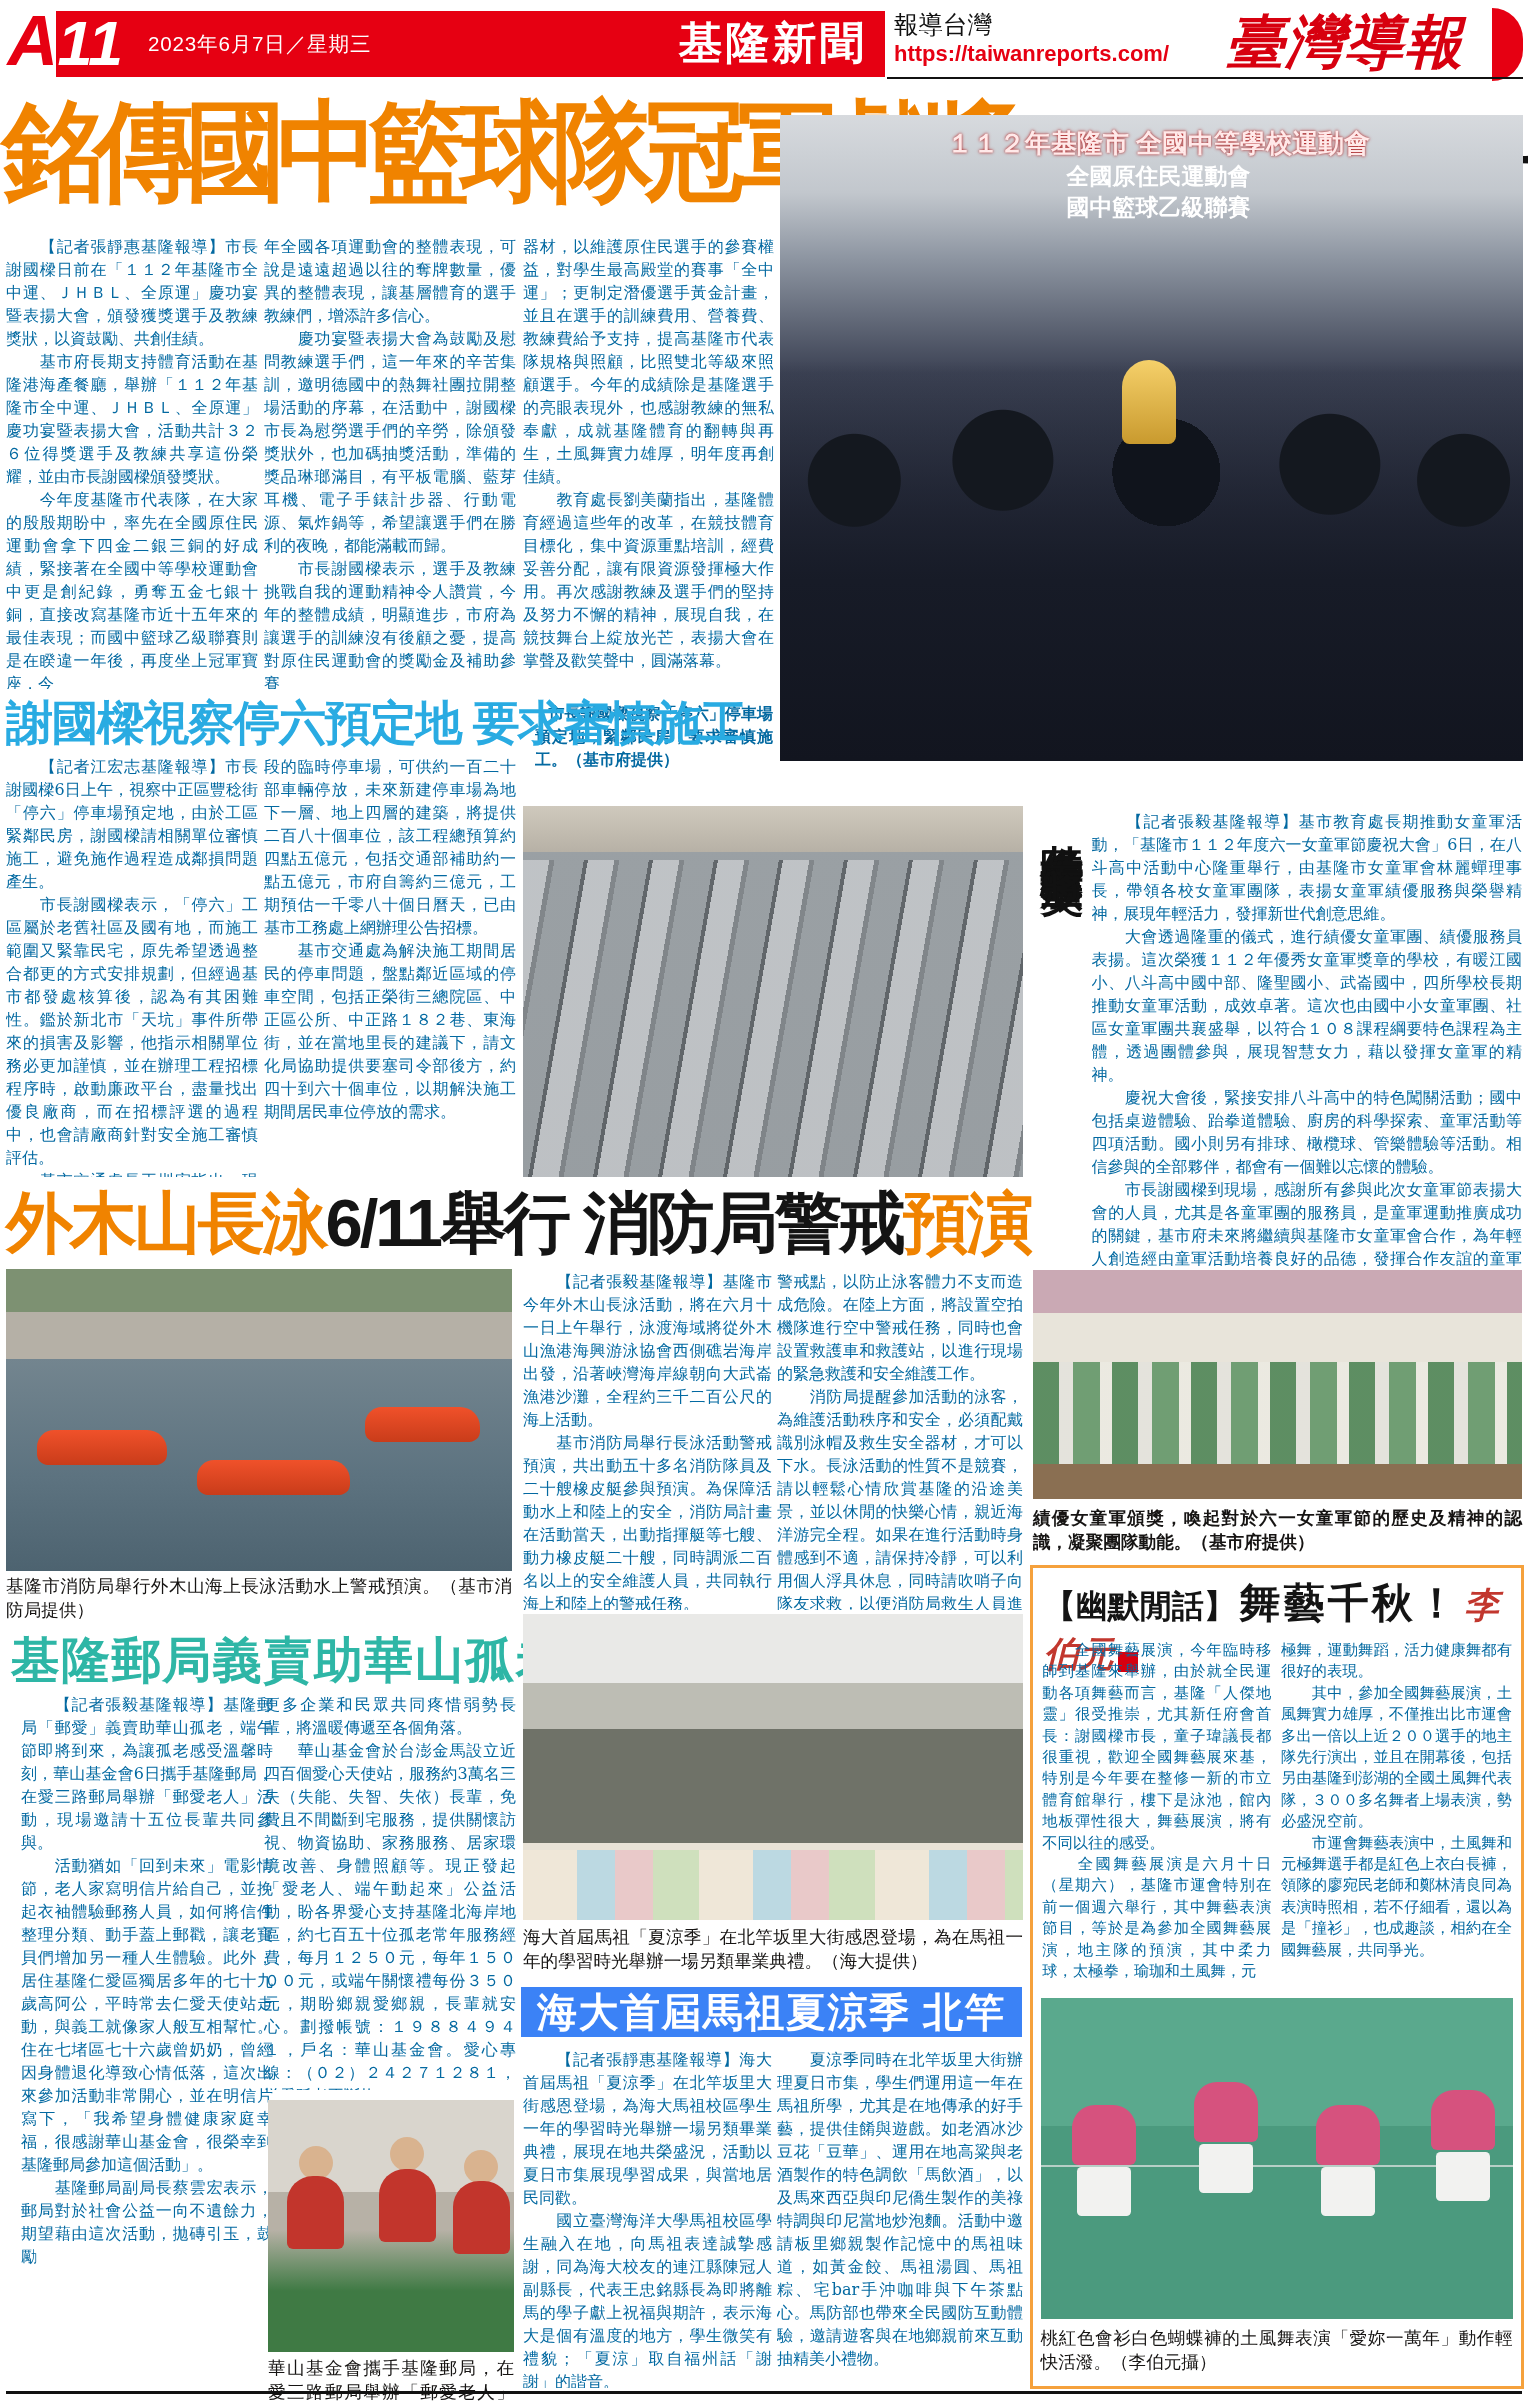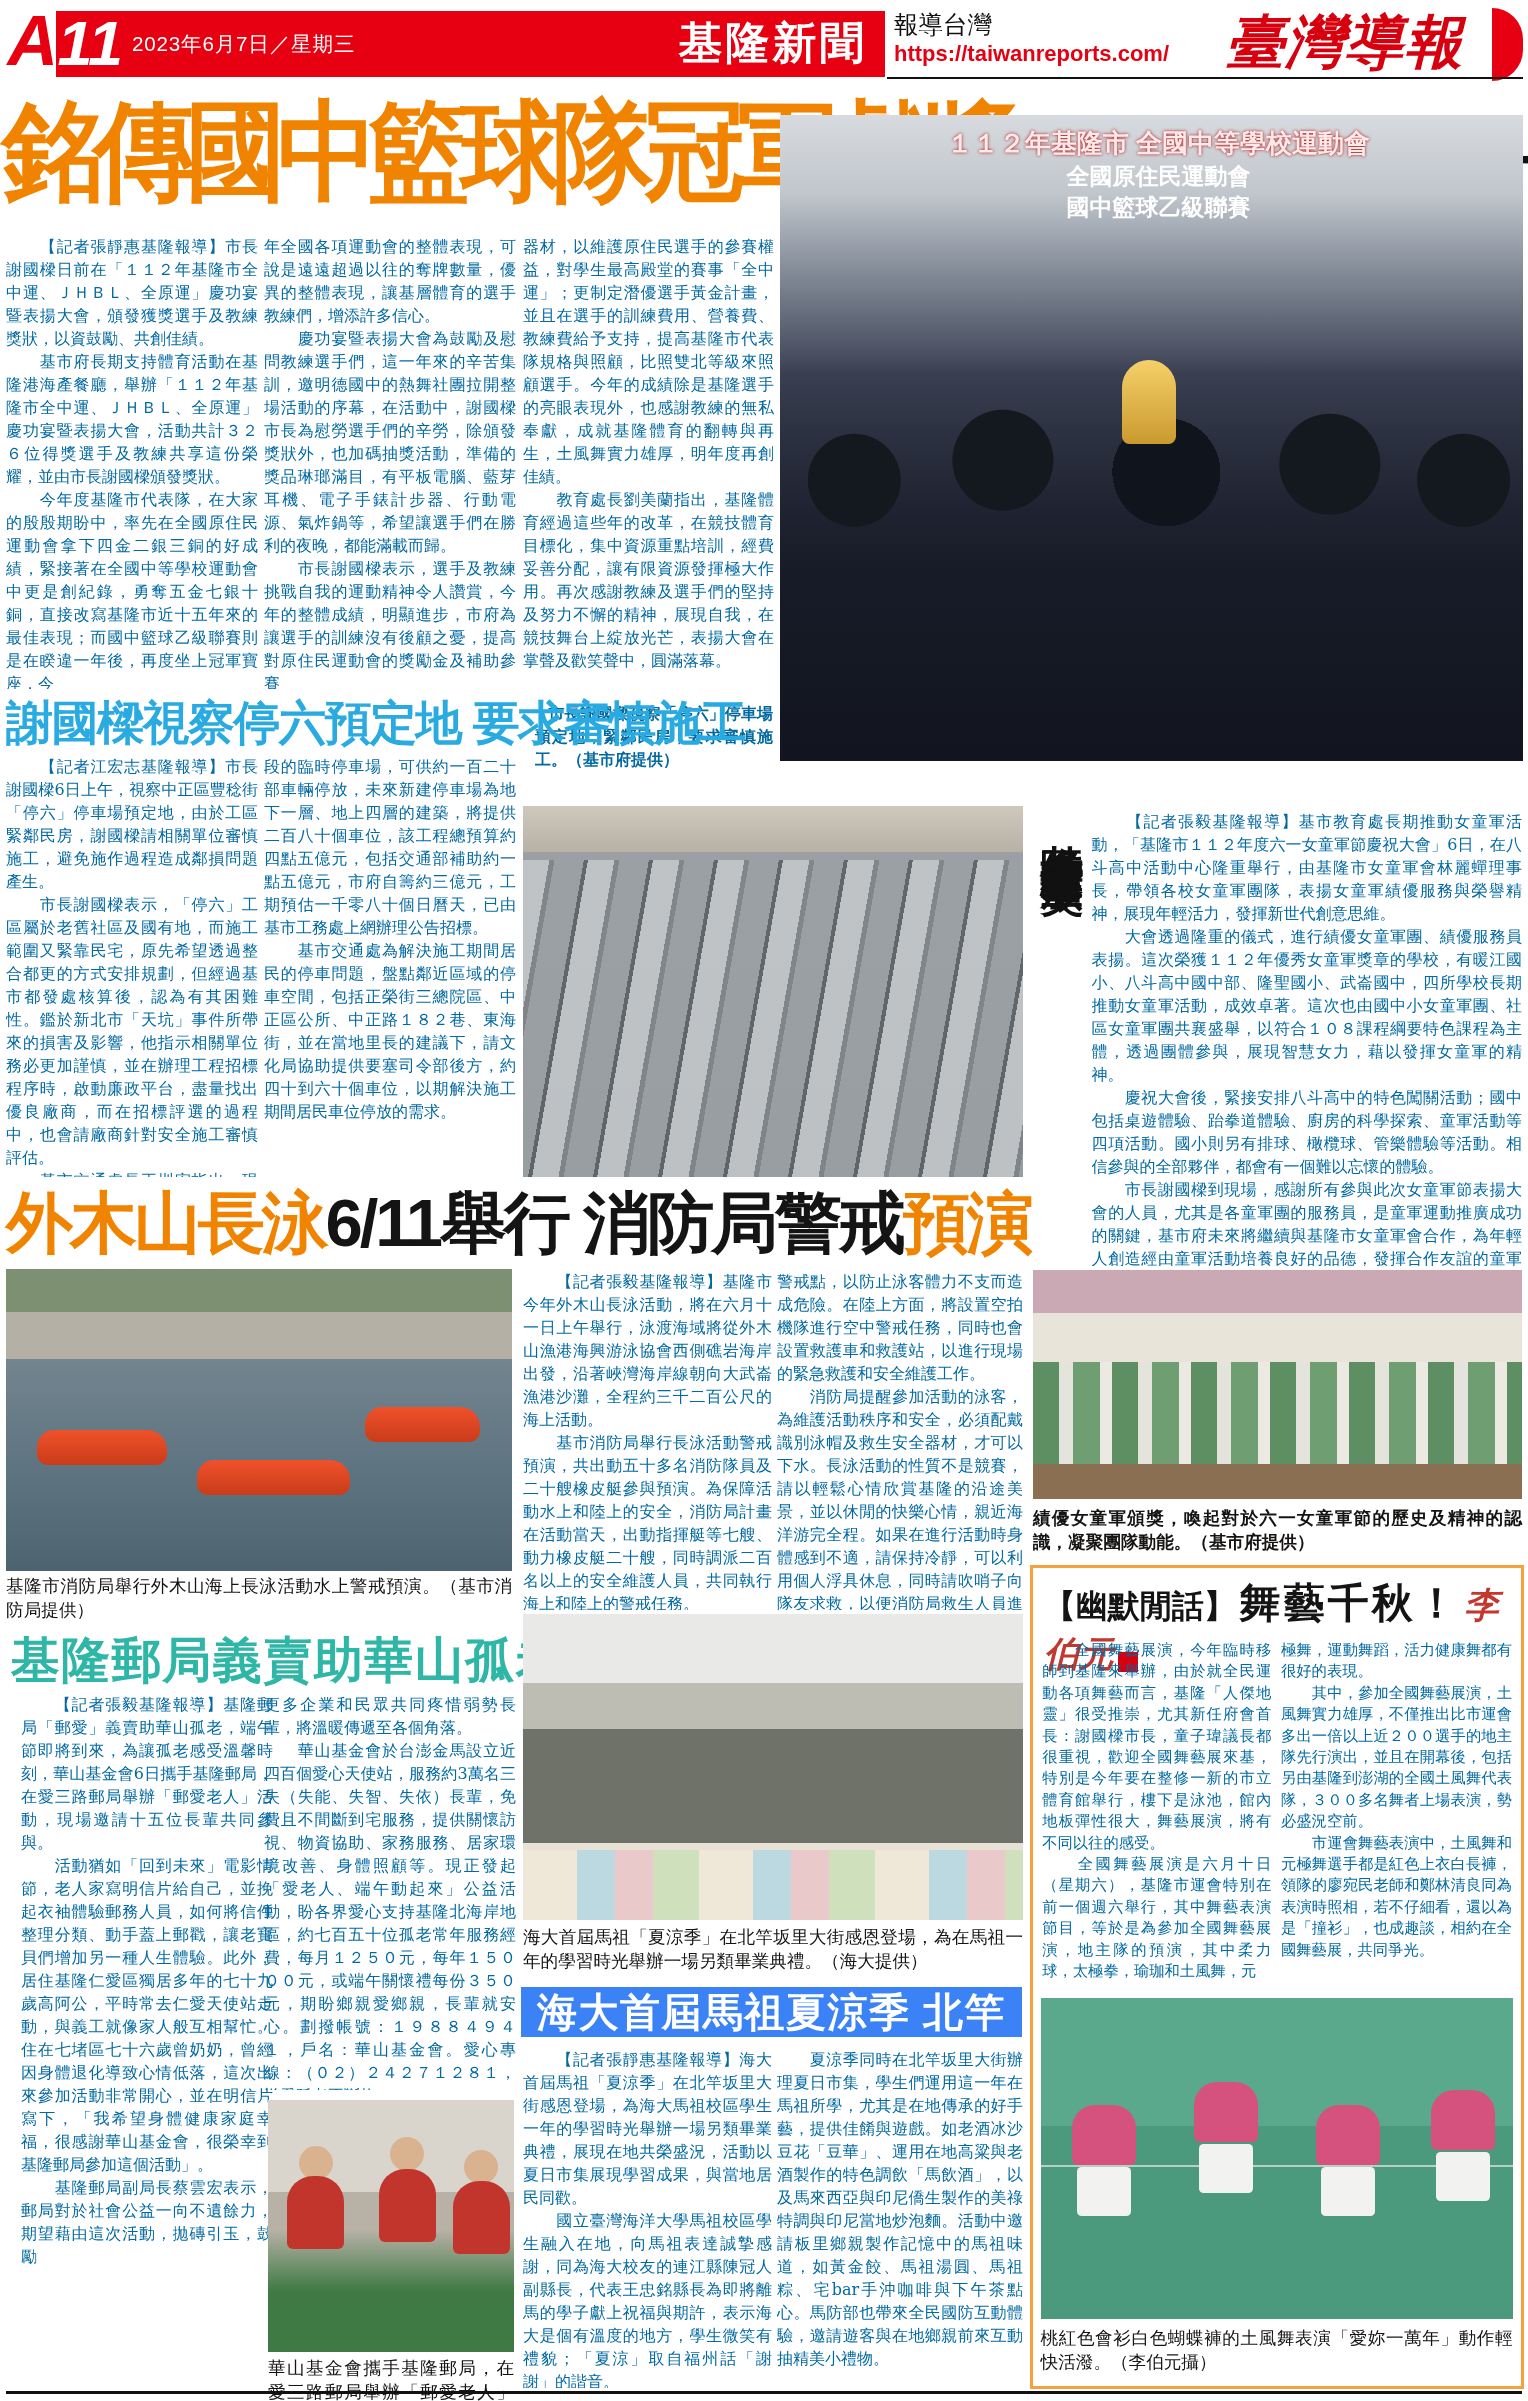--- a/index.html
+++ b/index.html
@@ -4,21 +4,21 @@
 <style>
   html,body{margin:0;padding:0;background:#ffffff;}
   #page{position:relative;width:1529px;height:2401px;background:#ffffff;overflow:hidden;
         font-family:"DejaVu Serif","Liberation Serif",serif;color:#1c1a19;}
   .abs{position:absolute;}
   
   .mast-red{position:absolute;left:6.1px;top:10.7px;width:879px;height:66px;background:#e60012;display:flex;align-items:center;}
   .mast-a-chip{width:50px;height:66px;background:#ffffff;position:relative;flex:0 0 auto;}
   .mast-a{position:absolute;left:1.5px;top:-4.6px;font-family:"Liberation Sans",sans-serif;font-weight:bold;font-style:italic;font-size:70px;color:#e60012;line-height:70px;}
   .mast-11{font-family:"Liberation Sans",sans-serif;font-weight:bold;font-style:italic;font-size:63px;color:#ffffff;line-height:63px;margin-left:1.5px;}
-  .mast-date{font-family:"Liberation Sans",sans-serif;font-size:20.6px;color:#ffffff;margin-left:9px;letter-spacing:0.8px;}
+  .mast-date{font-family:"Liberation Sans",sans-serif;font-size:20.6px;color:#ffffff;margin-left:25px;letter-spacing:0.8px;}
   .mast-section{font-family:"Liberation Sans",sans-serif;font-weight:bold;font-size:44px;color:#ffffff;margin-left:auto;margin-right:18.3px;letter-spacing:3.1px;}
   .mast-mid{position:absolute;left:894px;top:10.7px;width:321px;height:66px;}
   .mast-tagline{font-family:"Liberation Sans",sans-serif;font-size:24.5px;color:#111;line-height:27.5px;}
   .mast-url{font-family:"Liberation Sans",sans-serif;font-weight:bold;font-size:22px;color:#e60012;line-height:31px;}
   .mast-paper{position:absolute;left:1192px;top:12.2px;width:306px;height:64px;font-size:58px;font-weight:bold;color:#d7000f;
               font-style:italic;letter-spacing:1.5px;line-height:61px;text-align:center;}
   .mast-cap{position:absolute;left:1492px;top:7.6px;width:31px;height:73px;background:#e60012;border-radius:0 31px 31px 0;}
   .mast-rule{position:absolute;left:887px;top:77px;width:636px;height:2.3px;background:#111;}
   
   .lead-hl-orange{position:absolute;left:1.5px;top:90px;width:1017px;font-family:"Liberation Sans",sans-serif;

